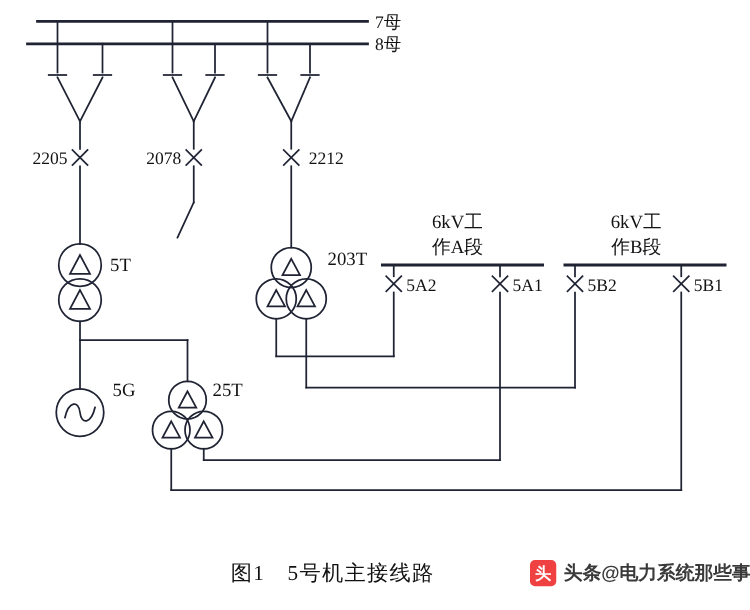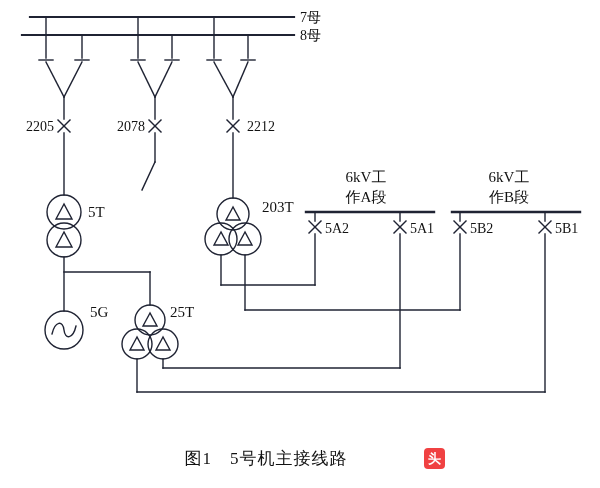--- a/index.html
+++ b/index.html
@@ -209,14 +209,15 @@
       <line x1="137" y1="359" x2="137" y2="392"></line>
       <line x1="137" y1="392" x2="545" y2="392"></line>
       <line x1="545" y1="392" x2="545" y2="234"></line>
     </g>
 
     <text class="cap" x="266" y="464" text-anchor="middle">图1　5号机主接线路</text>
   </svg>
 
   <div class="watermark">
     <div class="wm-icon">头</div>
+    <div class="wm-text">头条@电力系统那些事</div>
   </div>
 </div>
 
 </body></html>

